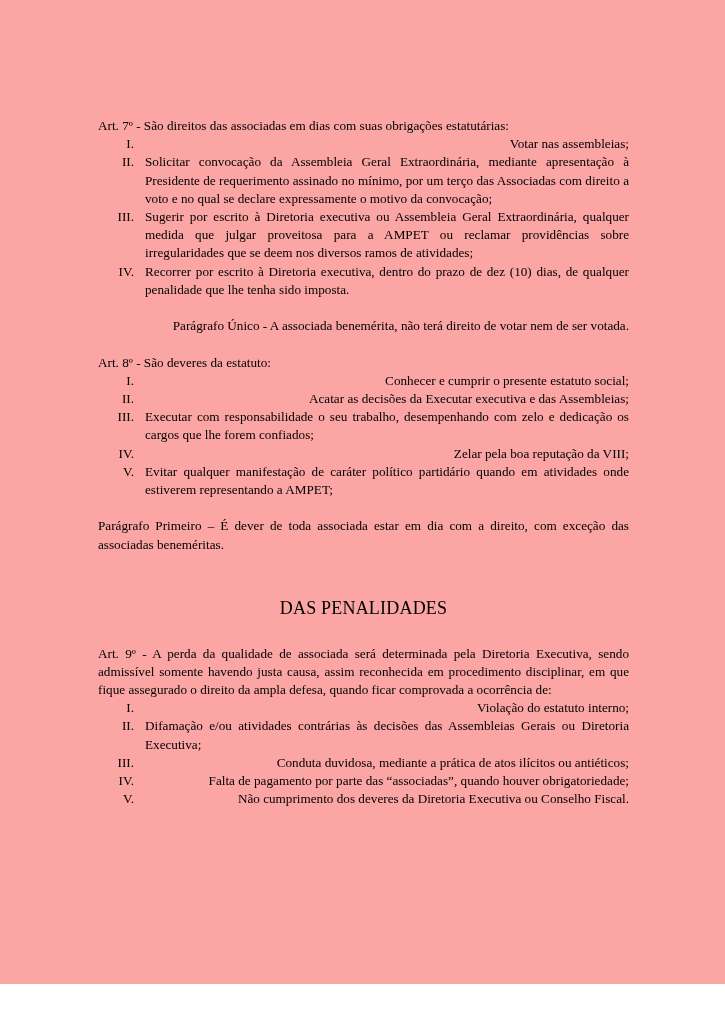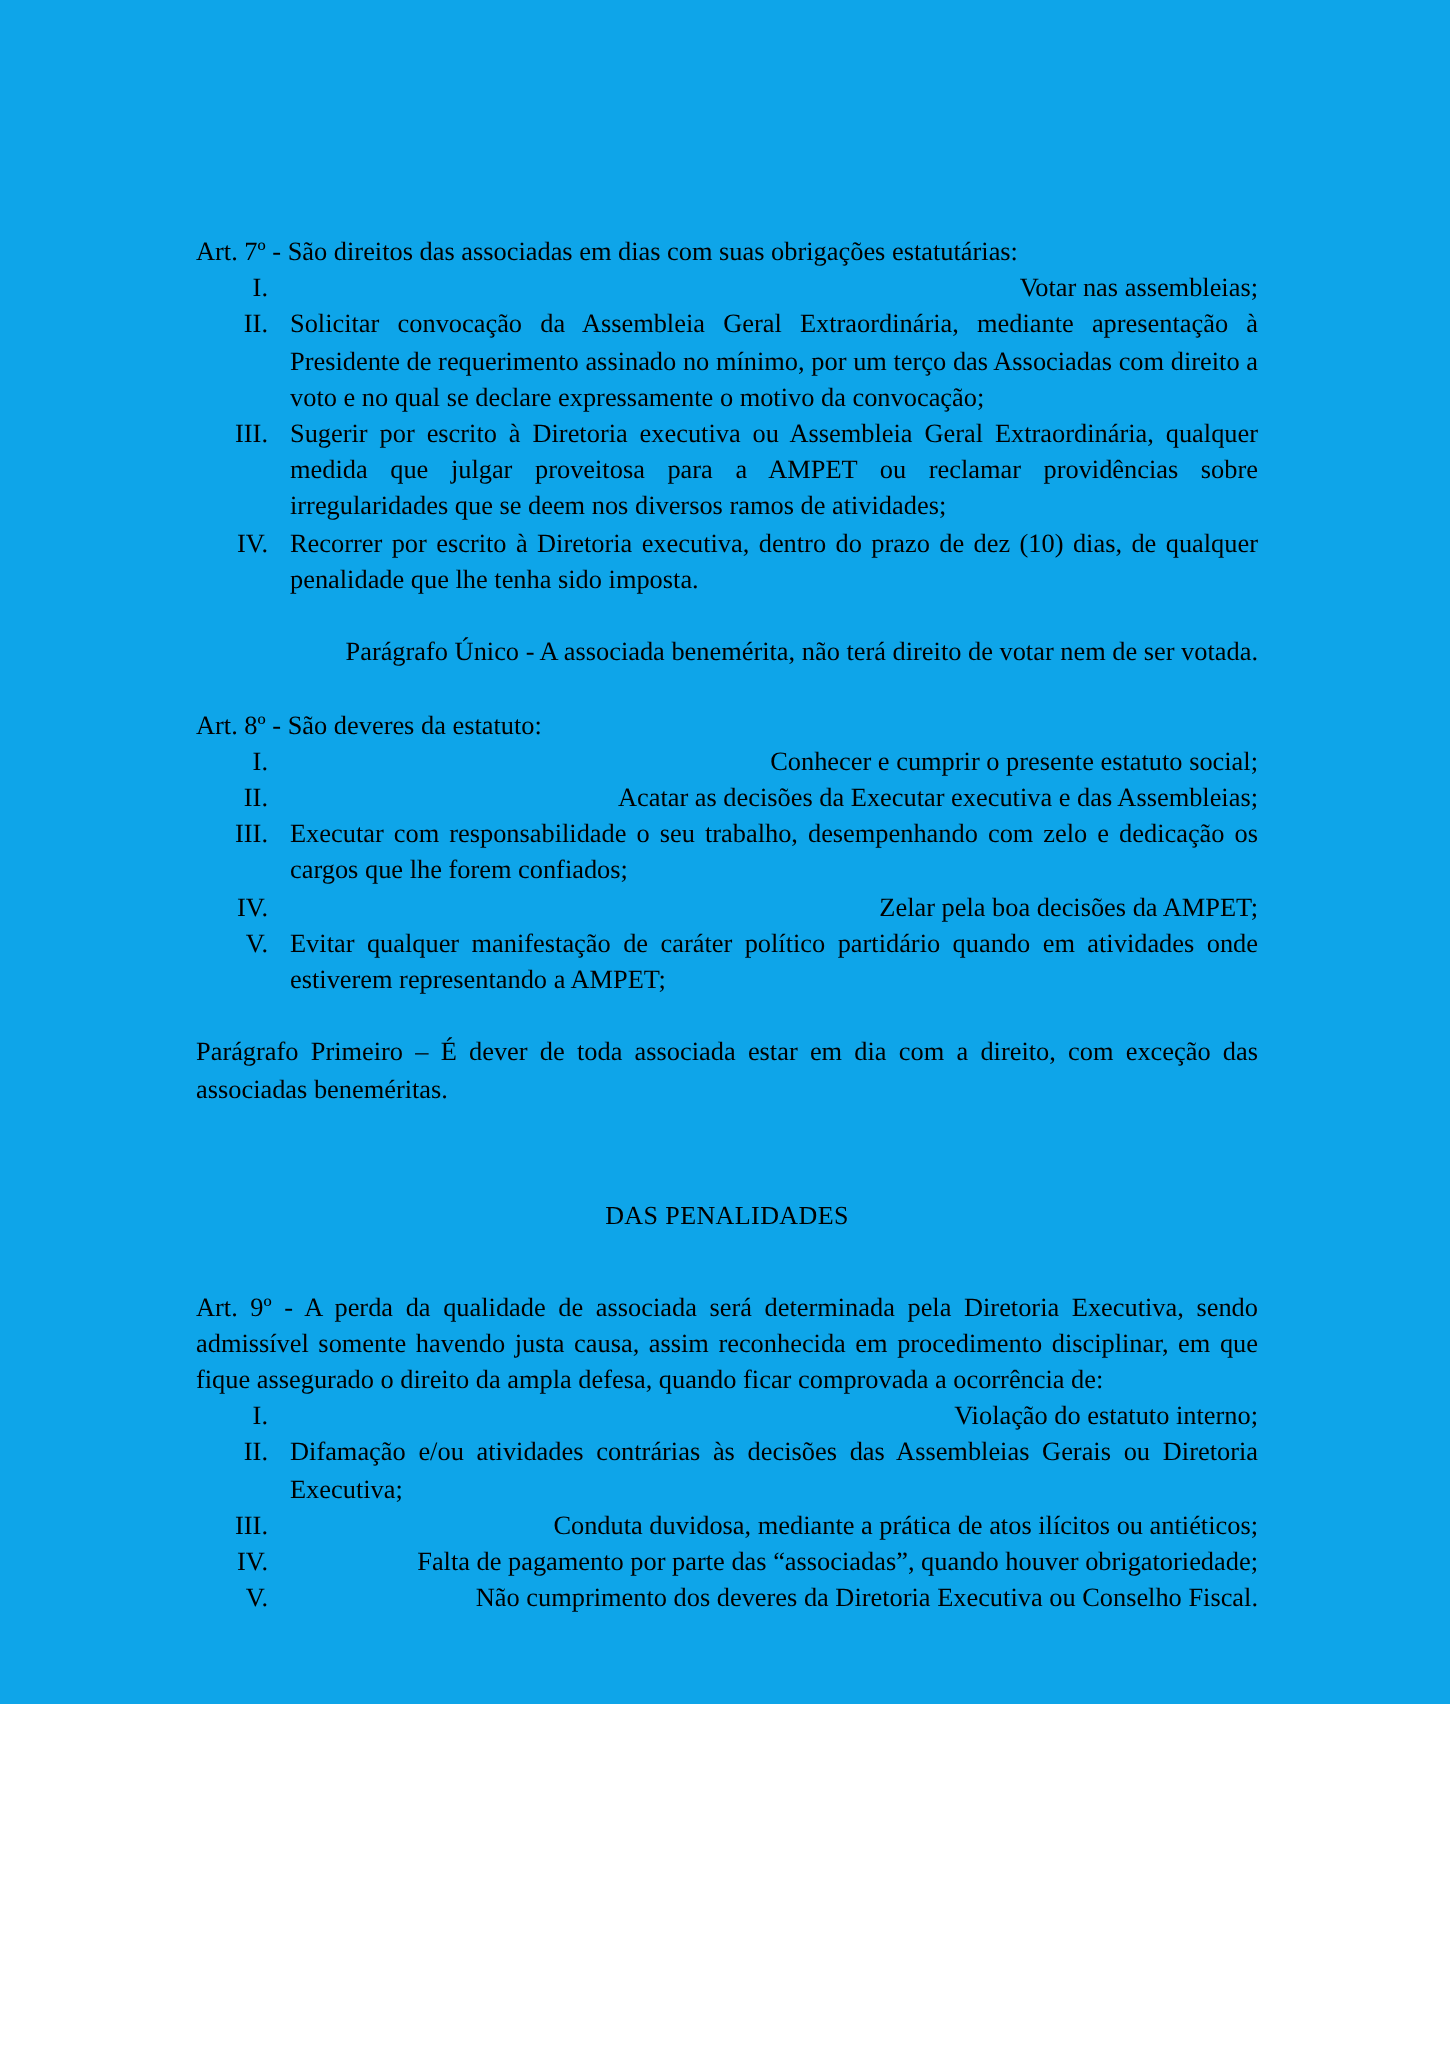--- a/index.html
+++ b/index.html
@@ -12,22 +12,22 @@
     width: 725px;
     height: 1024px;
     overflow: hidden;
     font-family: "Liberation Serif", "DejaVu Serif", serif;
     color: #000000;
     -webkit-font-smoothing: antialiased;
   }
   .page {
     position: relative;
     width: 725px;
-    height: 852px;
-    background: #0ea5e9;
+    height: 984px;
+    background: #fca5a5;
     box-sizing: border-box;
   }
   .content {
     position: absolute;
     left: 98px;
     top: 117px;
     width: 531px;
   }
   
   .para {
@@ -74,21 +74,21 @@
     display: block;
   }
   
   .rlist li.single .txt,
   .para.nojust {
     text-align: right;
   }
   
   .section-heading {
     text-align: center;
-    font-size: 13px;
+    font-size: 18px;
     line-height: 18.2px;
     letter-spacing: 0.2px;
     margin: 0;
   }
 </style>
 </head>
 <body>
 
 <div class="page">
   <div class="content">
@@ -130,21 +130,21 @@
       <li class="single">
         <span class="num">II.</span>
         <span class="txt">Acatar as decisões da Executar executiva e das Assembleias;</span>
       </li>
       <li>
         <span class="num">III.</span>
         <span class="txt">Executar com responsabilidade o seu trabalho, desempenhando com zelo e dedicação os cargos que lhe forem confiados;</span>
       </li>
       <li class="single">
         <span class="num">IV.</span>
-        <span class="txt">Zelar pela boa decisões da AMPET;</span>
+        <span class="txt">Zelar pela boa reputação da VIII;</span>
       </li>
       <li>
         <span class="num">V.</span>
         <span class="txt">Evitar qualquer manifestação de caráter político partidário quando em atividades onde estiverem representando a AMPET;</span>
       </li>
     </ul>
 
     <div class="spacer-line"></div>
 
     <p class="para">Parágrafo Primeiro – É dever de toda associada estar em dia com a direito, com exceção das associadas beneméritas.</p>

